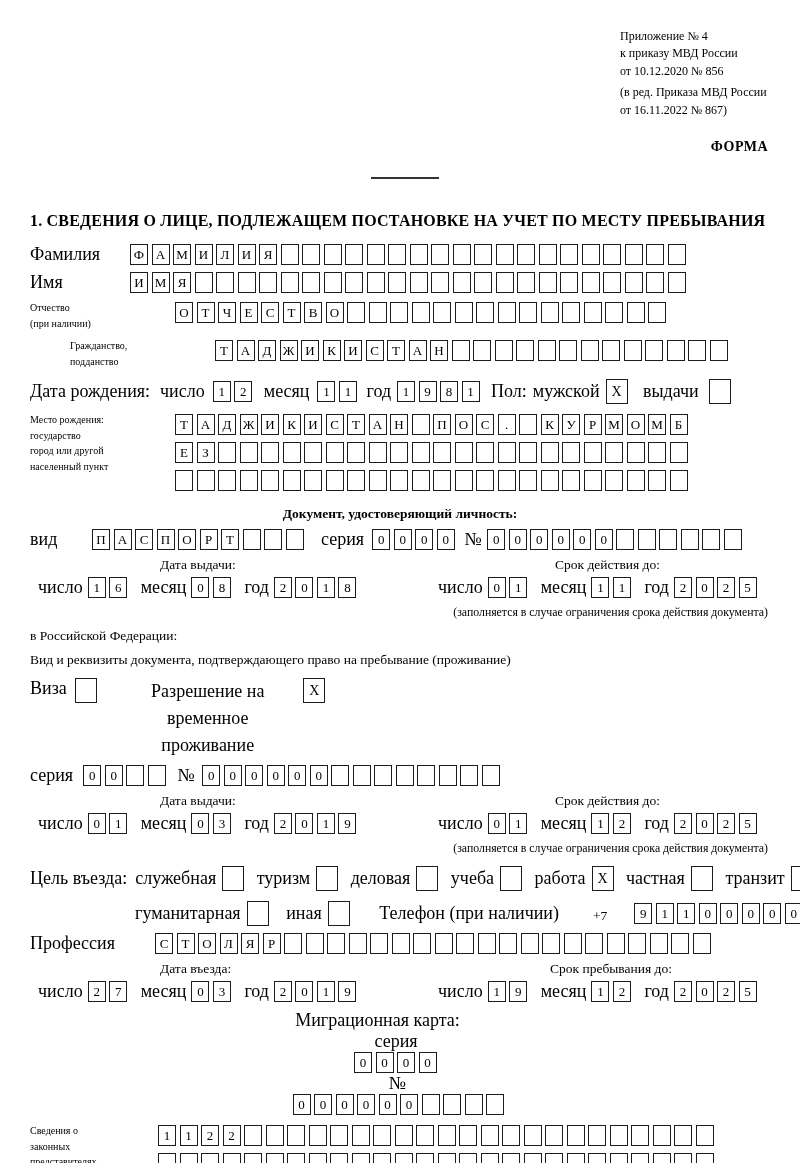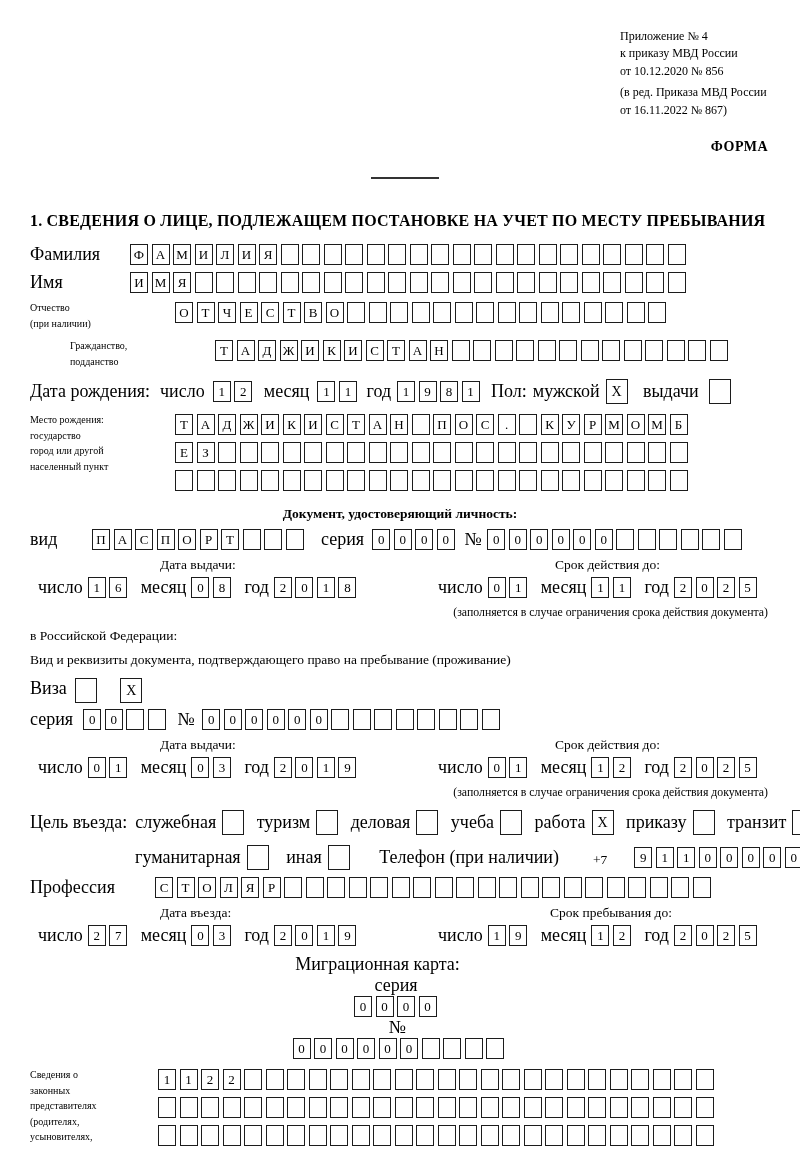--- a/index.html
+++ b/index.html
@@ -432,20 +432,21 @@
   <div class="introline">Вид и реквизиты документа, подтверждающего право на пребывание (проживание)</div>
 
   <div class="permrow">
     <span class="permopt">
       <span class="lbl">Виза</span>
       <span class="cells chk">
           <span class="cell">&nbsp;</span>
         </span>
     </span>
     <span class="permopt" style="margin-left:6px;">
+      <span class="lbl center2">Разрешение на временное проживание</span>
       <span class="cells chk">
           <span class="cell">X</span>
         </span>
     </span>
   </div>
 
   <div class="row" style="margin-top:4px;">
     <span class="lbl" style="margin-right:10px;">серия</span>
     <span class="cells" style="margin-right:8px;">
         <span class="cell">0</span>
@@ -544,21 +545,21 @@
           <span class="cell">&nbsp;</span>
         </span>
     </span>
     <span class="opt">
       <span class="lbl">работа</span>
       <span class="cells chk">
           <span class="cell">X</span>
         </span>
     </span>
     <span class="opt">
-      <span class="lbl">приказу</span>
+      <span class="lbl">частная</span>
       <span class="cells chk">
           <span class="cell">&nbsp;</span>
         </span>
     </span>
     <span class="opt" style="margin-right:0;">
       <span class="lbl">транзит</span>
       <span class="cells chk">
           <span class="cell">&nbsp;</span>
         </span>
     </span>

